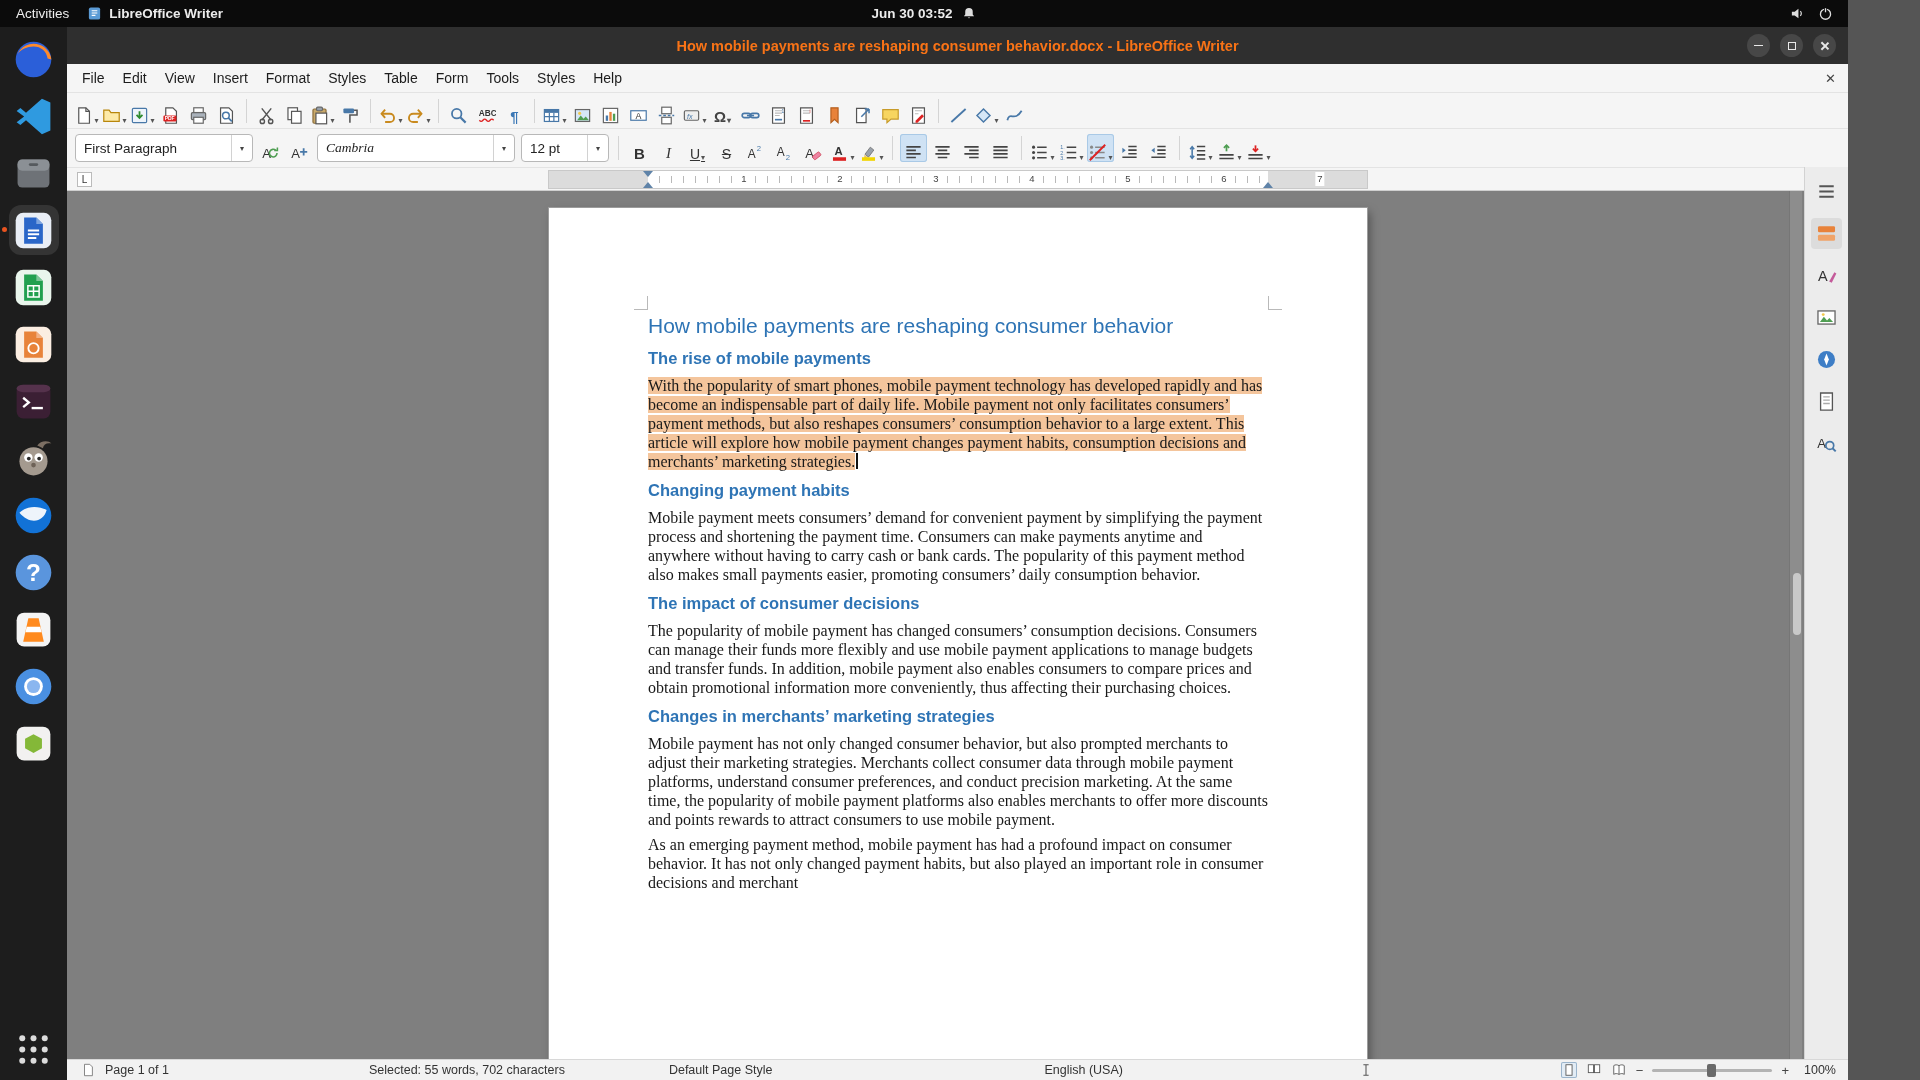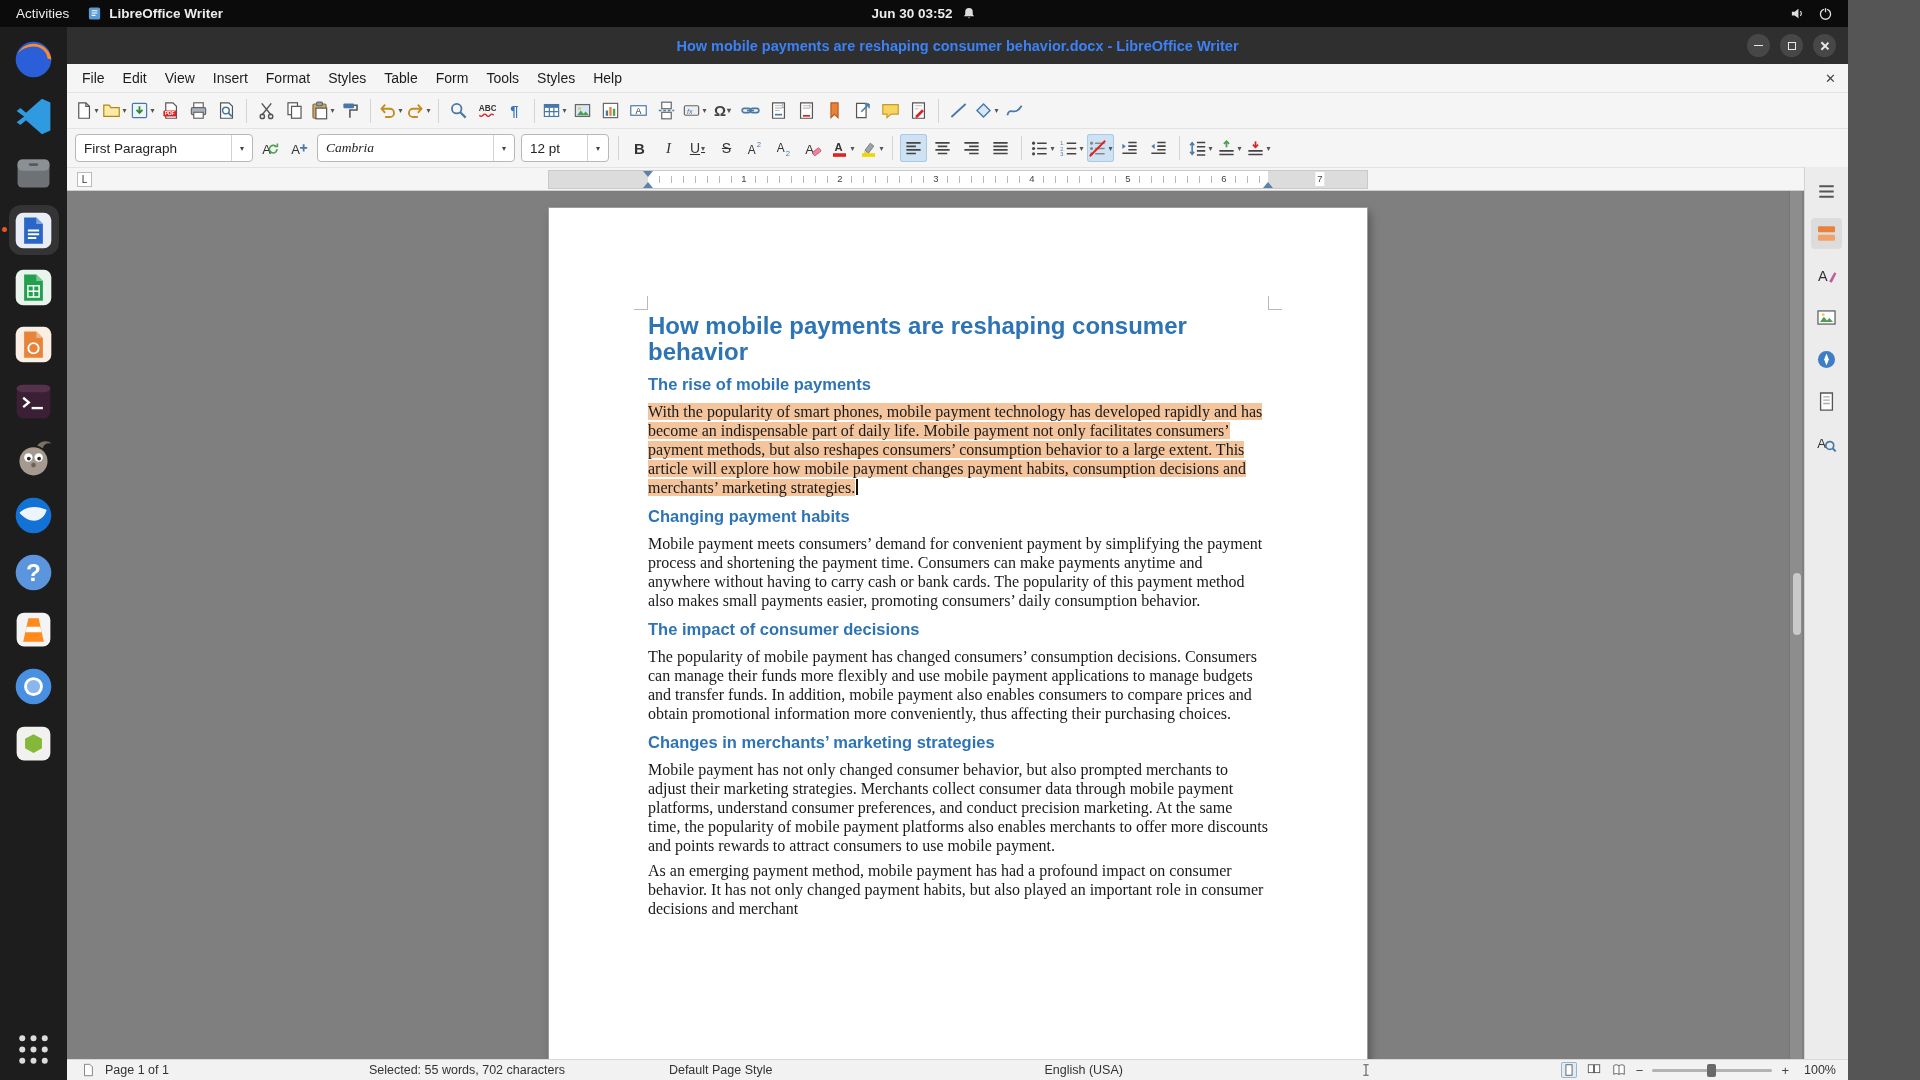--- a/index.html
+++ b/index.html
@@ -20,36 +20,36 @@
   .dock{position:absolute;left:0;top:27px;width:67px;height:1053px;background:#1d1d1d;display:flex;flex-direction:column;align-items:center;padding:7px 0 6px;gap:7px;z-index:15}
   .dock-item{position:relative;width:50px;height:50px;border-radius:12px;display:flex;align-items:center;justify-content:center}
   .dock-item svg{width:45px;height:45px}
   .dock-item.active-app{background:rgba(255,255,255,.10)}
   .dock-item.running::before{content:"";position:absolute;left:-7px;top:22px;width:5px;height:5px;border-radius:50%;background:#e95420}
   .dock-item.grid-item{margin-top:auto}
 
   
   .window{position:absolute;left:67px;top:27px;right:0;bottom:0;display:flex;flex-direction:column;background:#f5f5f5}
   .titlebar{height:37px;background:#2f2f2f;display:flex;align-items:center;justify-content:center;position:relative;flex:none}
-  .title-text{color:#3b82f6;font-size:14.5px;font-weight:700}
+  .title-text{color:#f97316;font-size:14.5px;font-weight:700}
   .win-btns{position:absolute;right:12px;top:0;height:100%;display:flex;align-items:center;gap:10px}
   .wbtn{width:23px;height:23px;border-radius:50%;background:#474747;display:flex;align-items:center;justify-content:center}
   .wbtn .bar{width:9px;height:1.6px;background:#e8e8e8}
   .wbtn .sq{width:8px;height:8px;border:1.5px solid #e8e8e8}
   .wbtn .xx{position:relative;width:10px;height:10px}
   .wbtn .xx::before,.wbtn .xx::after{content:"";position:absolute;left:4.3px;top:0;width:1.6px;height:10px;background:#e8e8e8}
   .wbtn .xx::before{transform:rotate(45deg)}.wbtn .xx::after{transform:rotate(-45deg)}
 
   .menubar{height:28px;display:flex;align-items:center;padding-left:6px;font-size:14px;color:#1c1c1c;position:relative;background:#f5f5f5;flex:none}
   .menu-item{padding:3px 9px;border-radius:4px}
   .menu-close{position:absolute;right:12px;color:#444;font-size:13px}
 
   .toolbar{height:36px;display:flex;align-items:center;padding-left:6px;gap:1px;background:#f5f5f5;border-top:1px solid #e3e3e3;flex:none}
   .fmtbar{height:39px;display:flex;align-items:center;padding-left:6px;gap:2px;background:#f5f5f5;border-top:1px solid #e3e3e3;flex:none}
-  .tbtn{display:inline-flex;align-items:center;justify-content:center;min-width:27px;height:28px;border-radius:3px;color:#333}
+  .tbtn{display:inline-flex;align-items:flex-end;justify-content:center;min-width:27px;height:28px;border-radius:3px;color:#333}
   .tbtn svg{width:19px;height:19px}
   .tbtn.dd::after{content:"▾";font-size:8px;color:#555;margin-left:1px}
   .tbtn.active{background:#cfe2f4;box-shadow:inset 0 0 0 1px #a9c9e6}
   .sep{width:1px;height:24px;background:#d4d4d4;margin:0 5px;flex:none}
   .ic-b{font-weight:700;font-size:15px}
   .ic-i{font-style:italic;font-family:"Liberation Serif",serif;font-size:15px}
   .ic-u{text-decoration:underline;font-size:14px}
   .ic-s{text-decoration:line-through;font-size:14px}
   .ic-pilcrow{color:#3a77b5;font-size:15px;font-weight:700}
   .ic-omega{color:#444;font-size:15px;font-weight:700}
@@ -74,21 +74,21 @@
   .ind.fl{left:94px;top:0;border-top:6px solid #5f83a8}
   .ind.li{left:94px;bottom:0;border-bottom:6px solid #5f83a8}
   .ind.ri{left:714px;bottom:0;border-bottom:6px solid #5f83a8}
 
   
   .docarea{flex:1;position:relative;background:#7f7f7f;overflow:hidden}
   .page{position:absolute;left:482px;top:17px;width:818px;height:1100px;background:#fff;outline:1px solid #9c9c9c;box-shadow:3px 4px 9px rgba(0,0,0,.35);padding:105px 99px 0}
   .mark{position:absolute;width:14px;height:14px;border:0 solid #b9b9b9}
   .mark.tl{left:85px;top:88px;border-right-width:1px;border-bottom-width:1px}
   .mark.tr{right:85px;top:88px;border-left-width:1px;border-bottom-width:1px}
-  .doc-title{font-size:24px;line-height:26px;font-weight:700;color:#2e74b5;margin-bottom:8px}
+  .doc-title{font-size:21px;line-height:26px;font-weight:400;color:#2e74b5;margin-bottom:8px}
   .doc-h{font-size:16.5px;line-height:19px;font-weight:700;color:#2e74b5;margin:10px 0 8px}
   .doc-p{font-family:"Liberation Serif","DejaVu Serif",serif;font-size:16px;line-height:19px;color:#191919;margin:0 0 6px}
   .sel{background:#f4c59c}
   .caret-i{display:inline-block;width:1.5px;height:16px;background:#111;vertical-align:-2px;margin-left:1px}
 
   .vscroll{position:absolute;right:46px;top:164px;bottom:21px;width:13px;background:#8d8d8d;border-left:1px solid #767676;z-index:5}
   .vthumb{position:absolute;left:2.5px;top:44%;width:8px;height:62px;border-radius:4px;background:#c9c9c9}
 
   .side-strip{position:absolute;right:0;top:140px;bottom:21px;width:44px;background:#ececec;border-left:1px solid #d2d2d2;display:flex;flex-direction:column;align-items:center;padding-top:9px;gap:11px;z-index:6}
   .side-tab{width:31px;height:31px;border-radius:4px;display:flex;align-items:center;justify-content:center}

